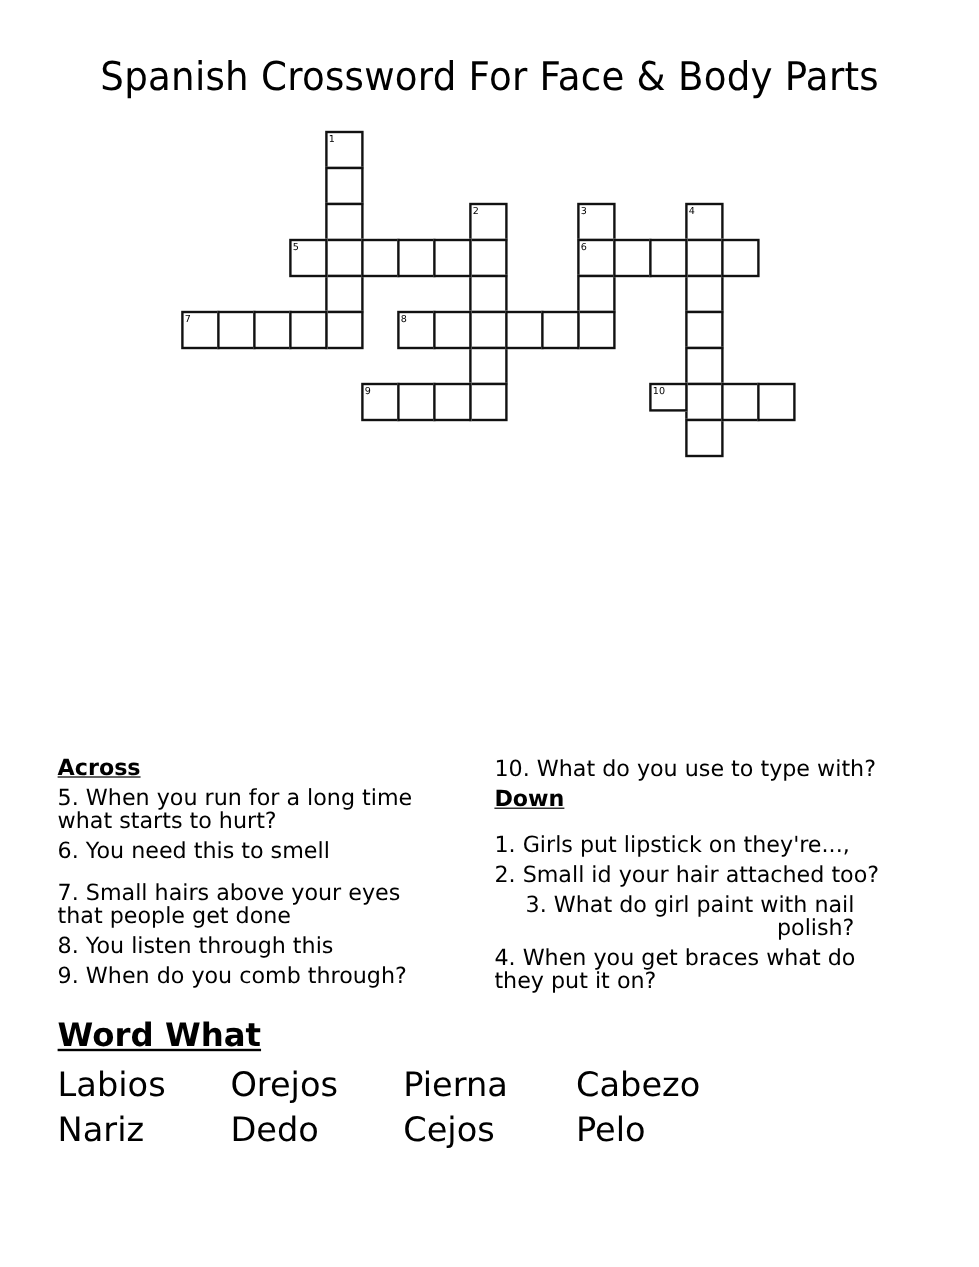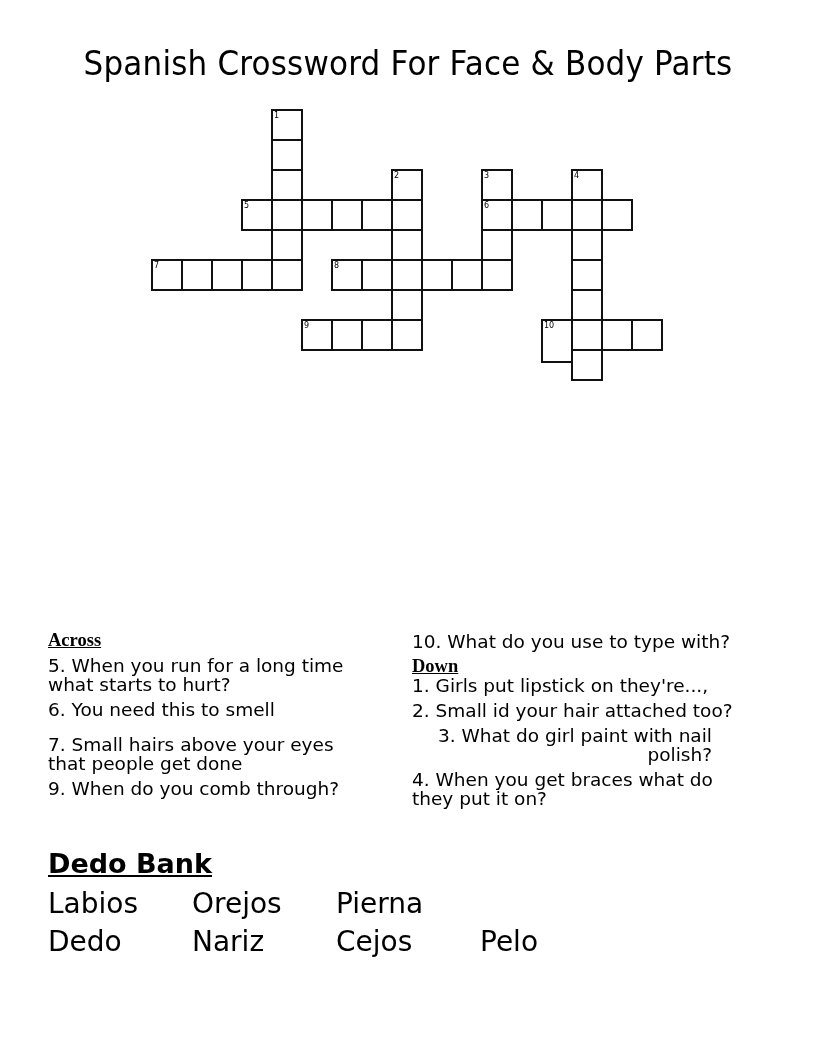--- a/index.html
+++ b/index.html
@@ -9,21 +9,21 @@
              font-size: 33px; letter-spacing: 0.2px; font-family: "DejaVu Sans", sans-serif;
              transform: scaleX(0.94); transform-origin: center; }
     .grid { position: absolute; left: 0; top: 0; width: 816px; height: 400px; }
     .cell { position: absolute; width: 30px; height: 30px; box-sizing: border-box;
             border: 2px solid #111; background: #fff; margin-left: -1px; margin-top: -1px; }
     .cell .num { position: absolute; left: 1px; top: 0px; font-size: 8px; line-height: 9px;
                  font-family: "DejaVu Sans", sans-serif; }
     .clues { position: absolute; font-size: 18.5px; line-height: 19px; }
     .clues .col { position: absolute; width: 340px; }
     .clues .heading { text-decoration: underline; font-weight: bold; display: block;
-                      margin-bottom: 6px; font-family: Liberation Serif, serif; }
+                      margin-bottom: 6px; }
     .clue { margin-bottom: 6px; }
     .clue b { font-weight: normal; }
     .bank { position: absolute; left: 48px; top: 848px; }
     .bank .heading { font-size: 27px; font-weight: bold; text-decoration: underline;
                      margin-bottom: 8px; }
     .bank-row { display: flex; height: 38px; font-size: 28px; }
     .bank-row span { width: 144px; display: inline-block; }
   </style>
 </head>
 <body>
@@ -83,51 +83,53 @@
       <span class="num">8</span>
     </div>
     <div class="cell" style="left: 362px; top: 260px; width: 32px; height: 32px;"></div>
     <div class="cell" style="left: 422px; top: 260px; width: 32px; height: 32px;"></div>
     <div class="cell" style="left: 452px; top: 260px; width: 32px; height: 32px;"></div>
     <div class="cell" style="left: 302px; top: 320px; width: 32px; height: 32px;">
       <span class="num">9</span>
     </div>
     <div class="cell" style="left: 332px; top: 320px; width: 32px; height: 32px;"></div>
     <div class="cell" style="left: 362px; top: 320px; width: 32px; height: 32px;"></div>
-    <div class="cell" style="left: 542px; top: 320px; width: 32px; height: 44px;">
+    <div class="cell" style="left: 542px; top: 320px; width: 32px; height: 24px;">
       <span class="num">10</span>
     </div>
     <div class="cell" style="left: 602px; top: 320px; width: 32px; height: 32px;"></div>
     <div class="cell" style="left: 632px; top: 320px; width: 32px; height: 32px;"></div>
   </div>
 
 <div class="clues">
   <div class="col" style="left:48px; top:631px;">
     <span class="heading">Across</span>
     <div class="clue" style="width:320px;"><b>5.</b> <span>When you run for a long time what starts to hurt?</span></div>
     <div class="clue"><b>6.</b> <span>You need this to smell</span></div>
     <div class="clue" style="width:310px;margin-top:16px;"><b>7.</b> <span>Small hairs above your eyes that people get done</span></div>
+    <div class="clue"><b>8.</b> <span>You listen through this</span></div>
     <div class="clue"><b>9.</b> <span>When do you comb through?</span></div>
   </div>
   <div class="col" style="left:412px; top:632px; width:350px;">
     <div class="clue"><b>10.</b> <span>What do you use to type with?</span></div>
-    <span class="heading" style="margin-bottom:0;">Down</span>
+    <span class="heading" style="margin-bottom:19px;">Down</span>
     <div class="clue"><b>1.</b> <span>Girls put lipstick on they're...,</span></div>
     <div class="clue"><b>2.</b> <span>Small id your hair attached too?</span></div>
     <div class="clue" style="width:300px;text-align:right;"><b>3.</b> <span>What do girl paint with nail polish?</span></div>
     <div class="clue" style="width:320px;"><b>4.</b> <span>When you get braces what do they put it on?</span></div>
   </div>
 </div>
 
 <div class="bank">
-  <div class="heading">Dedo Bank</div>
+  <div class="heading">Word What</div>
   <div class="bank-row">
     <span>Labios</span>
     <span>Orejos</span>
     <span>Pierna</span>
+    <span>Cabezo</span>
   </div>
   <div class="bank-row">
+    <span>Nariz</span>
     <span>Dedo</span>
-    <span>Nariz</span>
     <span>Cejos</span>
     <span>Pelo</span>
   </div>
 </div>
 
 </body></html>

